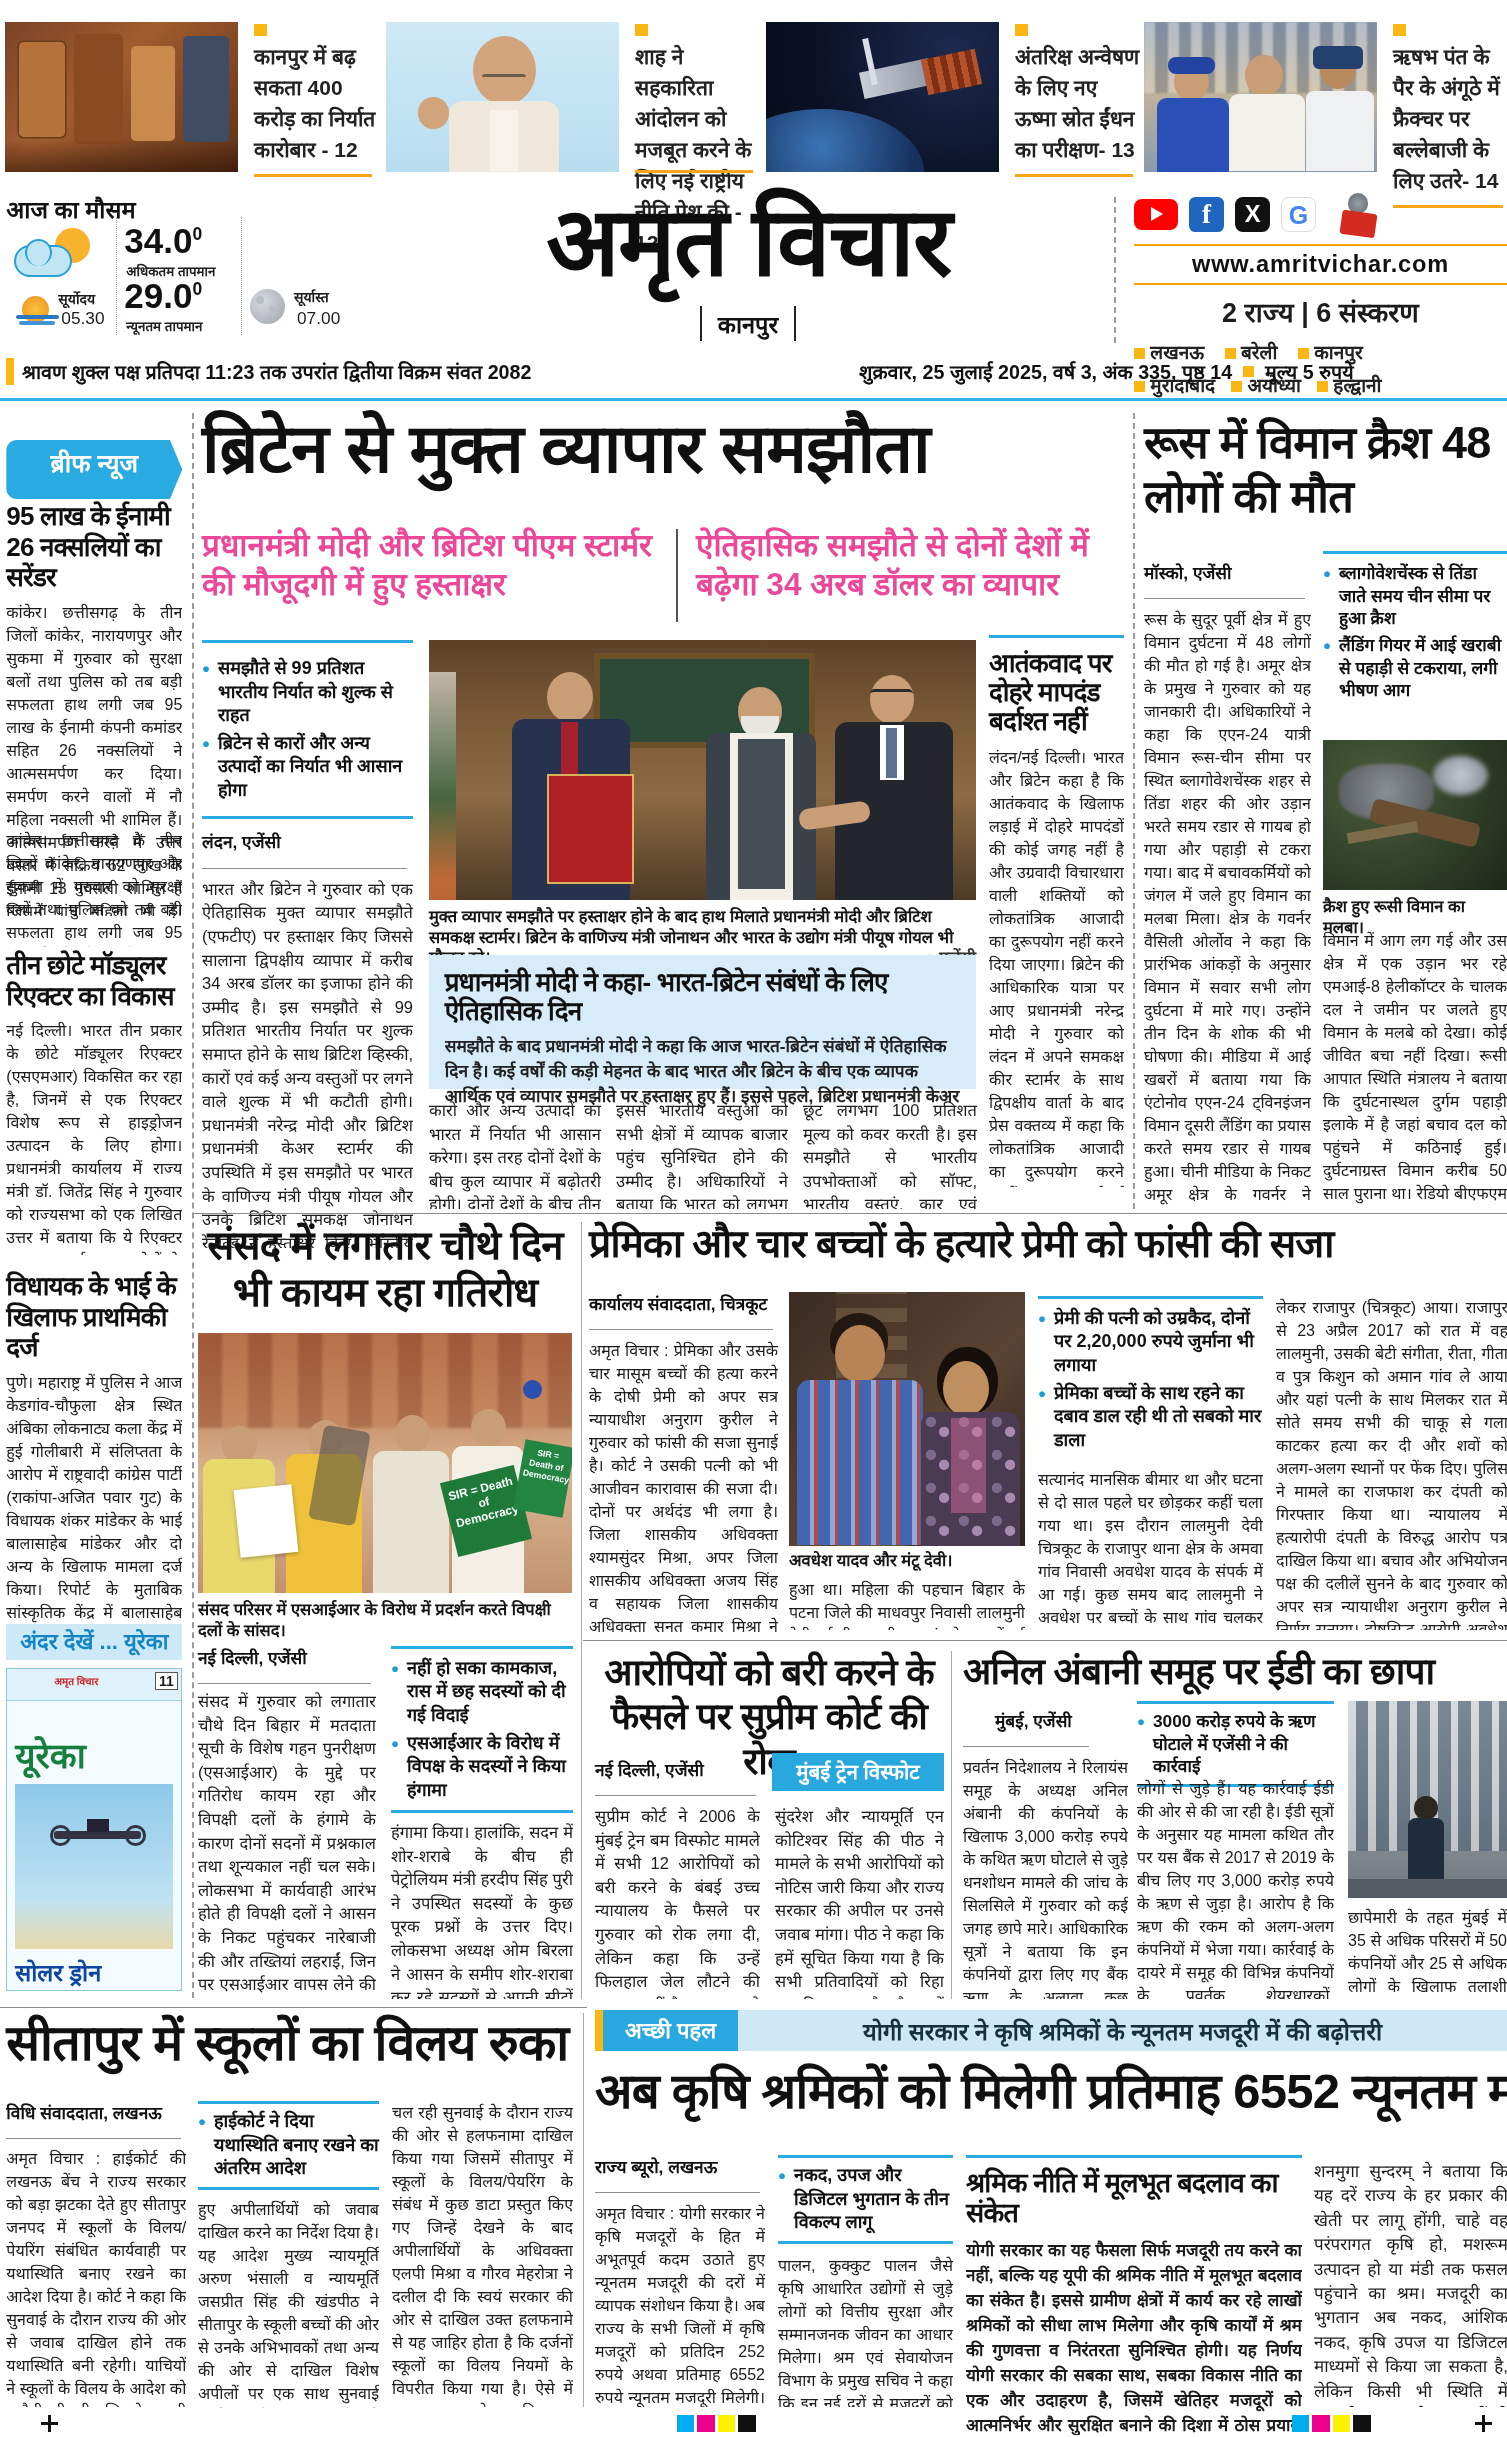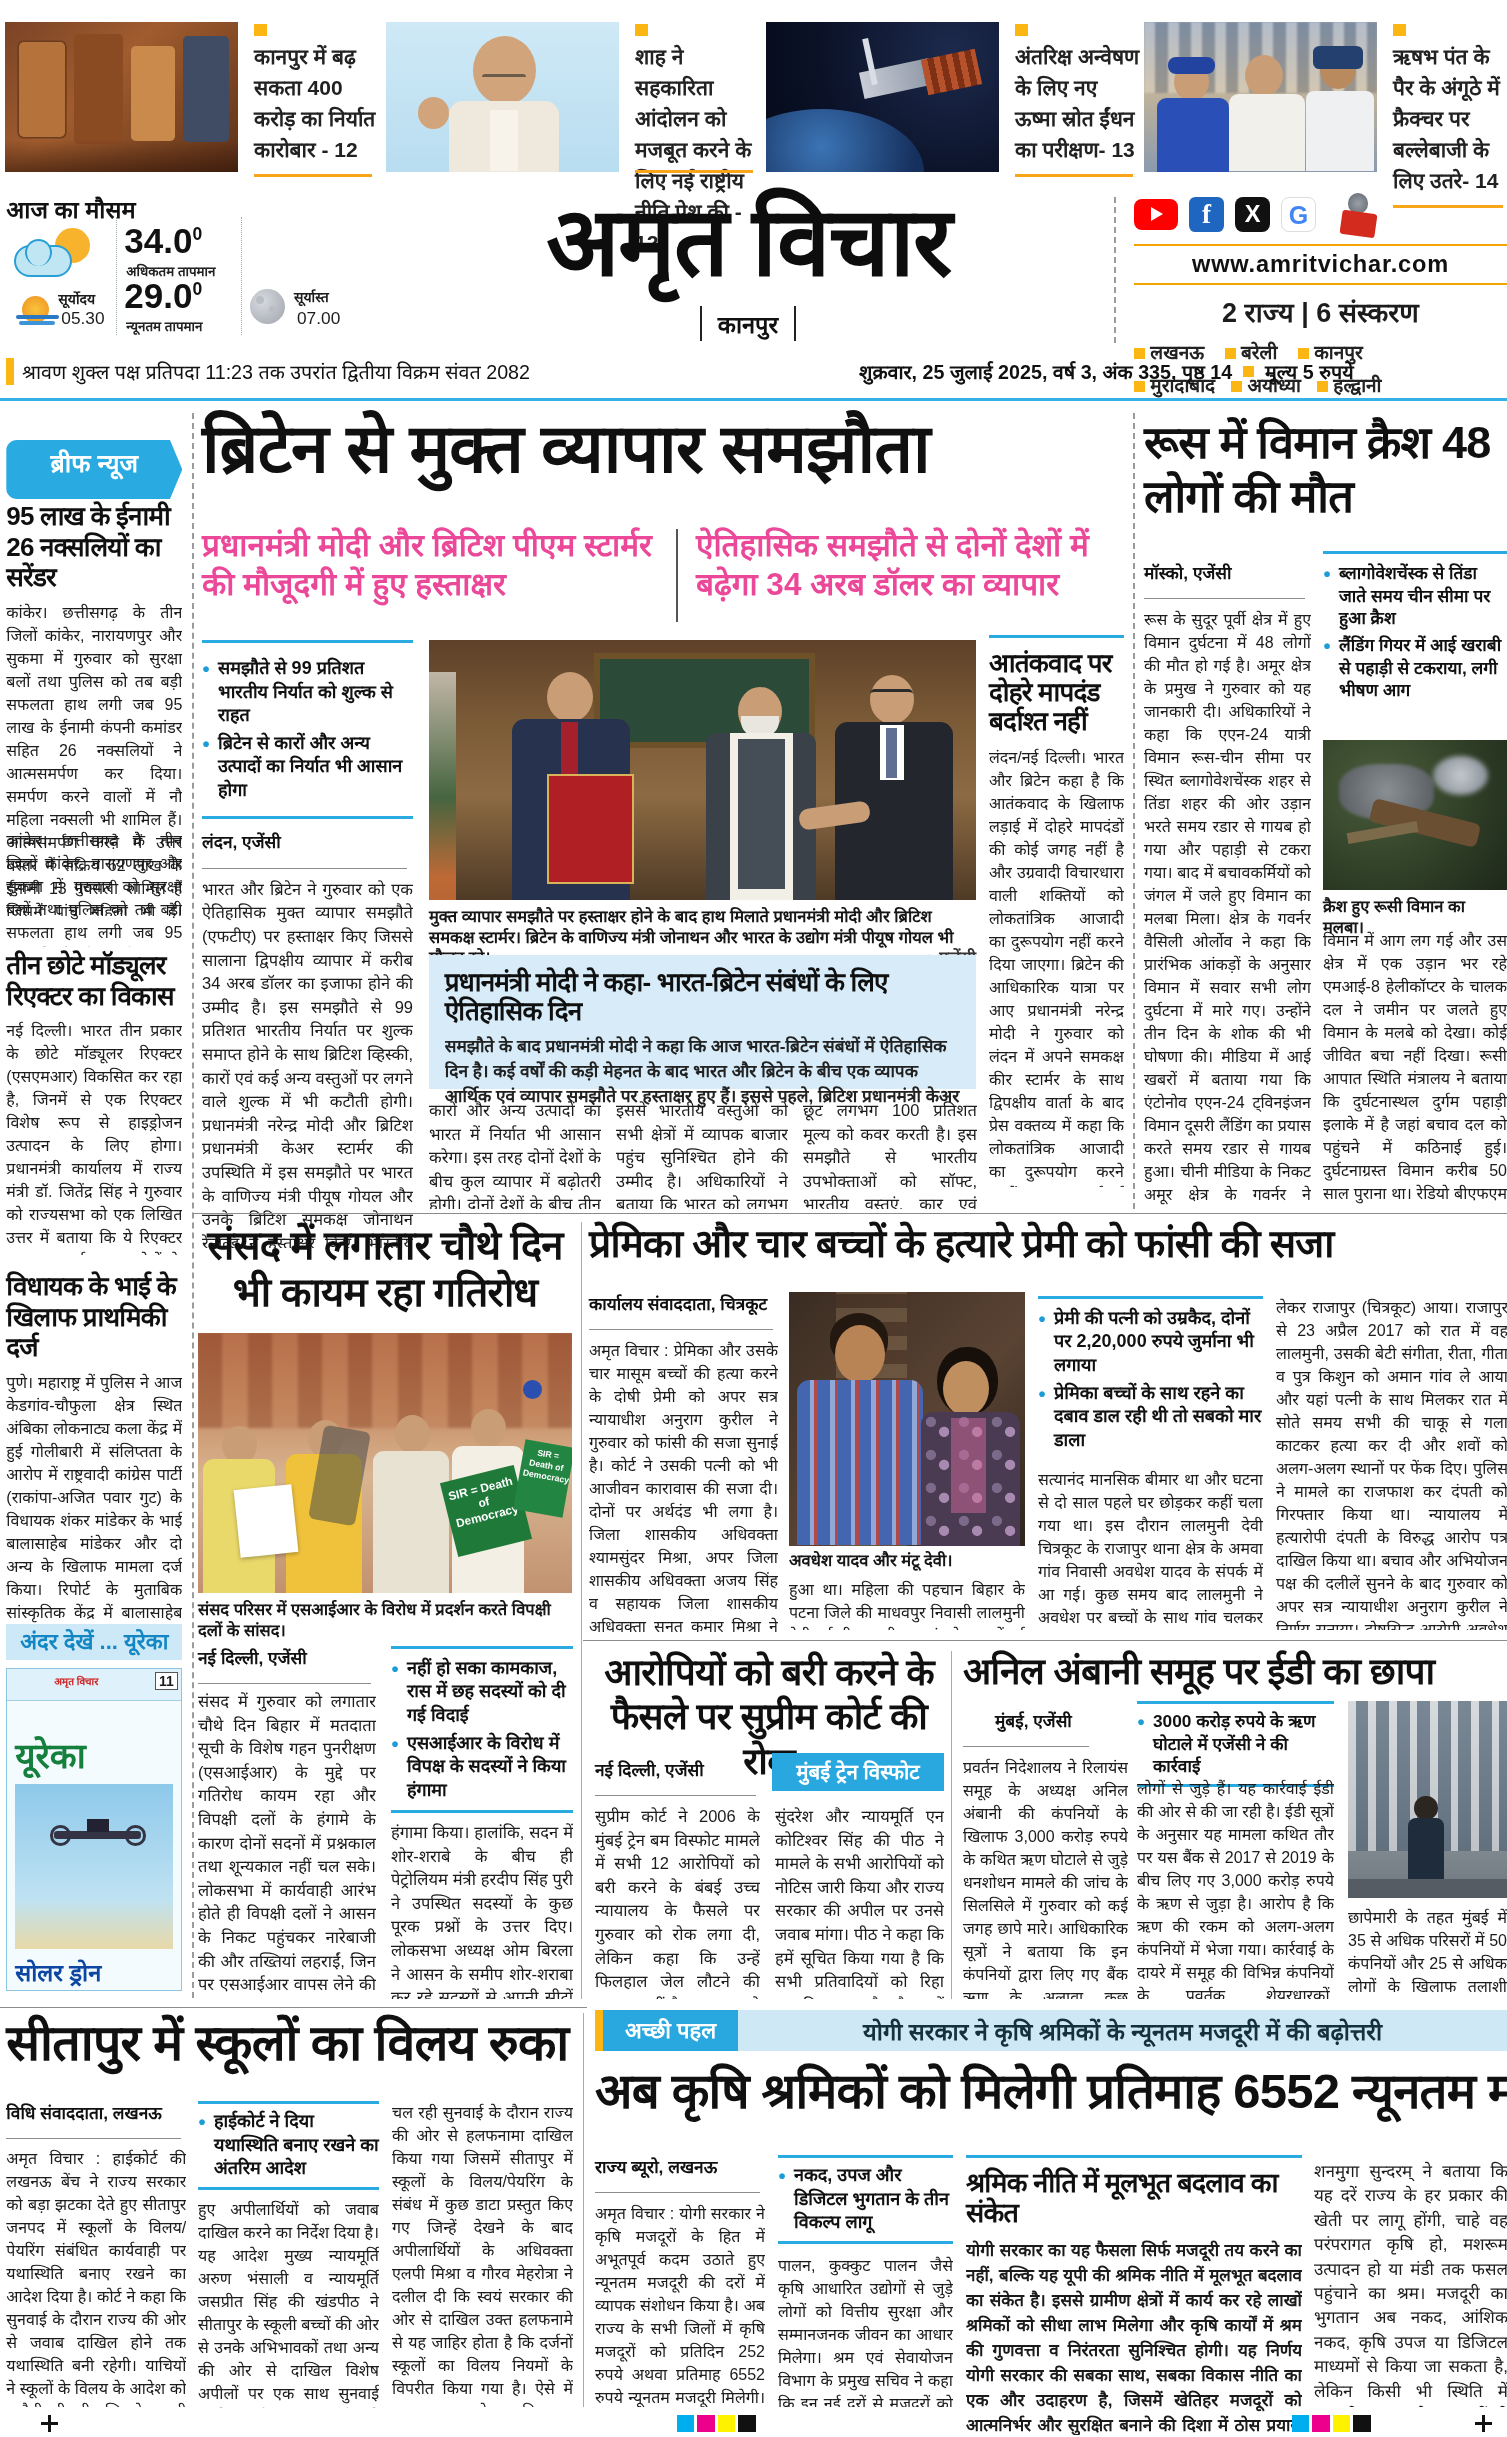--- a/index.html
+++ b/index.html
@@ -152,21 +152,21 @@
       </div>
       <div style="display:flex;gap:16px;margin-top:6.3px;font-size:19px;font-weight:700;color:#222;">
         <span><span class="sq" style="width:11px;height:11px;"></span> <span>मुरादाबाद</span></span>
         <span><span class="sq" style="width:11px;height:11px;"></span> <span>अयोध्या</span></span>
         <span><span class="sq" style="width:11px;height:11px;"></span> <span>हल्द्वानी</span></span>
       </div>
     </div>
 
     <div class="s" style="left:6.3px;top:358px;display:flex;align-items:center;gap:7.9px;">
       <span style="width:7.9px;height:27px;background:#fcb614;display:inline-block;"></span>
-      <span style="font-weight:400;font-size:19.7px;color:#111;">श्रावण शुक्ल पक्ष प्रतिपदा 11:23 तक उपरांत द्वितीया विक्रम संवत 2082</span>
+      <span style="font-weight:700;font-size:19.7px;color:#111;">श्रावण शुक्ल पक्ष प्रतिपदा 11:23 तक उपरांत द्वितीया विक्रम संवत 2082</span>
     </div>
     <div class="s" style="left:859px;top:358px;display:flex;align-items:center;gap:11px;">
       <span style="font-weight:700;font-size:19.7px;color:#111;">शुक्रवार, 25 जुलाई 2025, वर्ष 3, अंक 335, पृष्ठ 14</span>
       <span class="sq" style="width:11px;height:11px;"></span>
       <span style="font-weight:700;font-size:19.7px;color:#111;">मूल्य 5 रुपये</span>
     </div>
     <div class="s" style="left:0;top:398px;width:1508px;height:3.2px;background:#35b2e5;"></div>
   </div>
 
   <div>

